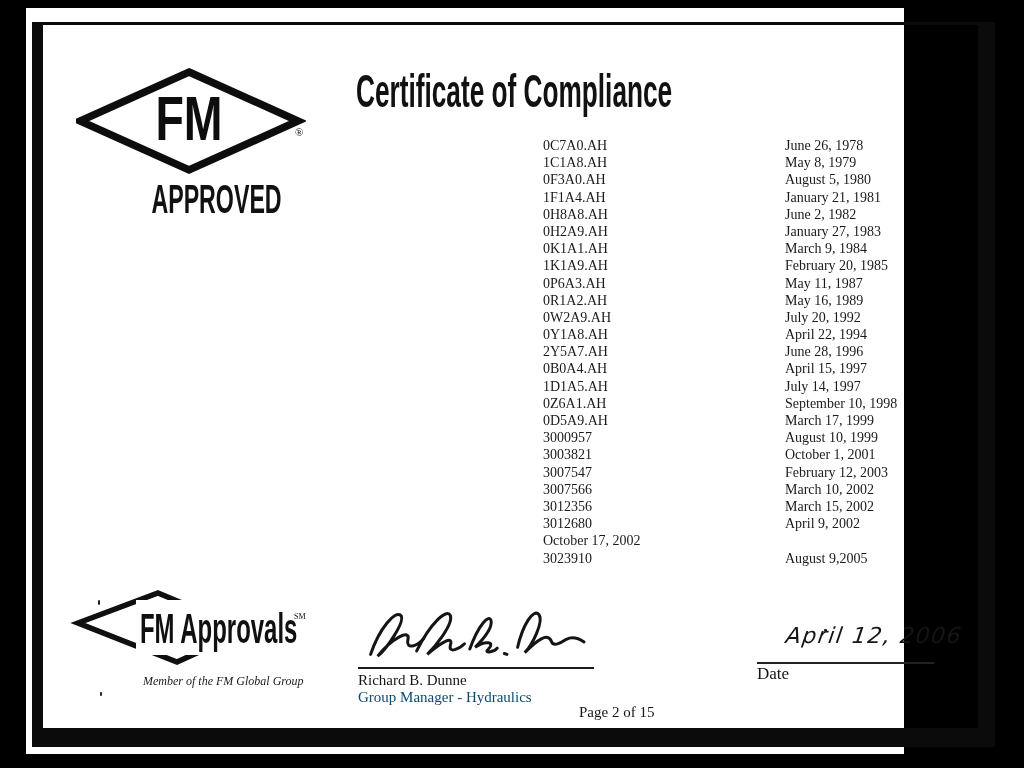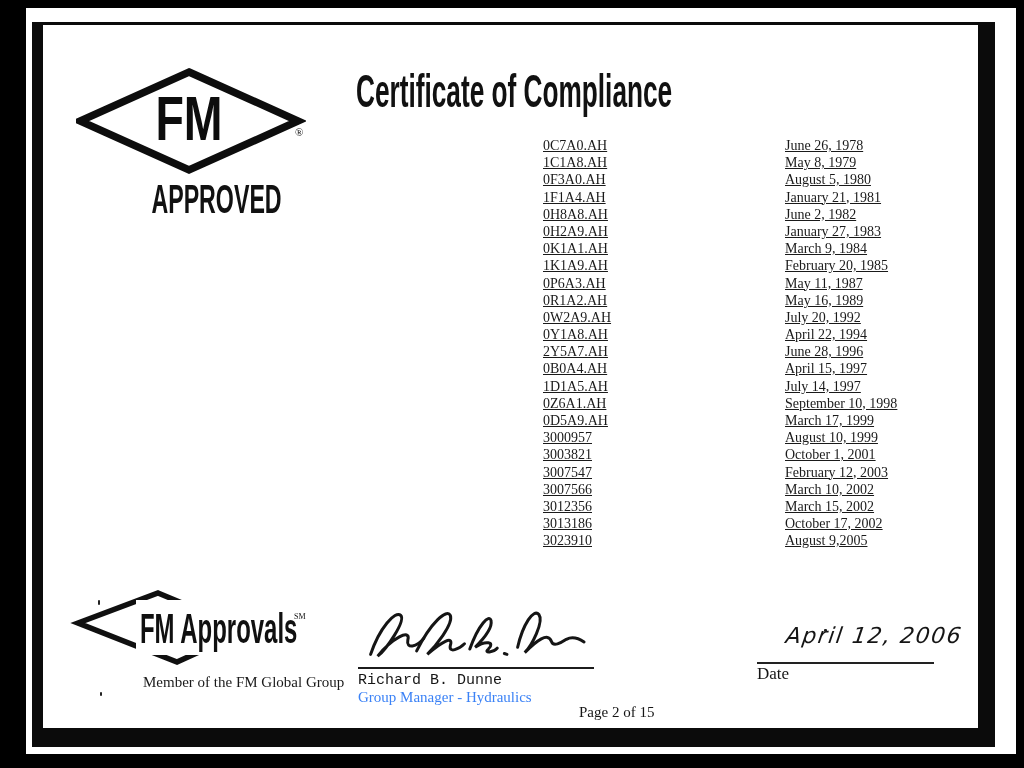--- a/index.html
+++ b/index.html
@@ -1,42 +1,42 @@
 <!DOCTYPE html>
 <html><head>
 <meta charset="utf-8">
 <style>
   html,body{margin:0;padding:0;}
   #stage{position:relative;width:1024px;height:768px;background:#000;overflow:hidden;
          font-family:"Liberation Serif", serif;}
-  .page{position:absolute;left:26px;top:8px;width:990px;height:746px;background:#fff;}
+  .page{position:absolute;left:26px;top:8px;width:878px;height:746px;background:#fff;}
   .frame{position:absolute;left:6px;top:14px;width:963px;height:725px;box-sizing:border-box;
          border-style:solid;border-color:#0b0b0b;border-width:3px 17px 19px 11px;}
   .condensed{font-family:"Liberation Sans", sans-serif;font-weight:700;color:#111;}
   
   .fm-logo{position:absolute;left:50px;top:58px;width:230px;height:112px;}
   .approved-caption{position:absolute;left:96px;top:171px;width:140px;text-align:center;
          font-size:40px;line-height:1;white-space:nowrap;transform:scaleX(.58);}
   
   .title{position:absolute;left:330px;top:60px;margin:0;font-size:46px;line-height:1;
          white-space:nowrap;transform:scaleX(.57);transform-origin:left top;letter-spacing:0;}
   
   .table{position:absolute;left:517px;top:129px;width:420px;color:#1a1a1a;}
-  .trow{display:flex;height:17.2px;font-size:14px;line-height:17.2px;text-decoration:underline;}
+  .trow{display:flex;height:17.2px;font-size:14px;line-height:17.2px;}
   .cid{width:242px;}
   .cdate{flex:1;white-space:nowrap;}
   
   .fma-logo{position:absolute;left:44px;top:577px;width:270px;height:85px;}
   .fma-tagline{position:absolute;left:117px;top:666px;width:152px;text-align:center;
-         font-size:15px;color:#1a1a1a;white-space:nowrap;}
+         font-size:12px;font-style:italic;color:#1a1a1a;white-space:nowrap;}
   
   .sig-svg{position:absolute;left:326px;top:595px;width:248px;height:62px;}
   .sig-line{position:absolute;left:332px;top:659px;width:236px;height:2px;background:#1c1c1c;}
-  .signer-name{position:absolute;left:332px;top:664px;font-size:15px;color:#151515;font-family:Liberation Mono, monospace;}
-  .signer-title{position:absolute;left:332px;top:681px;font-size:15px;color:#3b82f6;}
+  .signer-name{position:absolute;left:332px;top:664px;font-size:15px;color:#151515;}
+  .signer-title{position:absolute;left:332px;top:681px;font-size:15px;color:#0c4a6e;}
   
   .hand-date{position:absolute;left:760px;top:615px;font-size:22px;color:#151515;
          font-family:"DejaVu Sans", sans-serif;font-style:italic;letter-spacing:1.5px;
          transform:skewX(-8deg);white-space:nowrap;}
   .date-line{position:absolute;left:731px;top:654px;width:177px;height:2px;background:#222;}
   .date-label{position:absolute;left:731px;top:656px;font-size:17px;color:#151515;}
   
   .footer{position:absolute;left:553px;top:696px;width:160px;text-align:left;
          font-size:15px;color:#151515;}
   
@@ -146,21 +146,24 @@
         </div>
         <div class="trow">
           <span class="cid">3007566</span>
           <span class="cdate">March 10, 2002</span>
         </div>
         <div class="trow">
           <span class="cid">3012356</span>
           <span class="cdate">March 15, 2002</span>
         </div>
         <div class="trow">
-          <span class="cid">3013186</span>
+          <span class="cid">3012680</span>
+          <span class="cdate">April 9, 2002</span>
+        </div>
+        <div class="trow">
           <span class="cdate">October 17, 2002</span>
         </div>
         <div class="trow">
           <span class="cid">3023910</span>
           <span class="cdate">August 9,2005</span>
         </div>
       </div>
 
     <svg class="fma-logo" viewBox="0 0 270 85">
       <polygon points="88,8 177,45 107,77 8,38" fill="none" stroke="#101010" stroke-width="5.5"></polygon>

